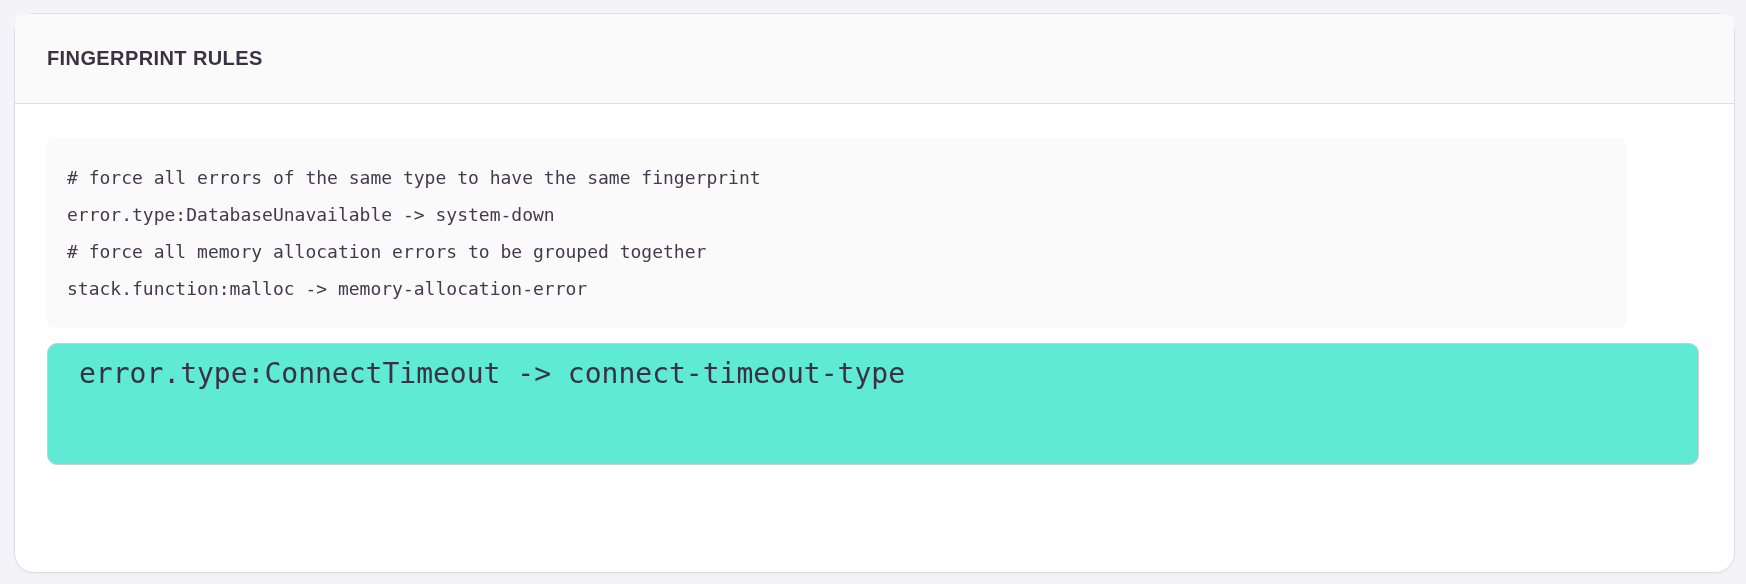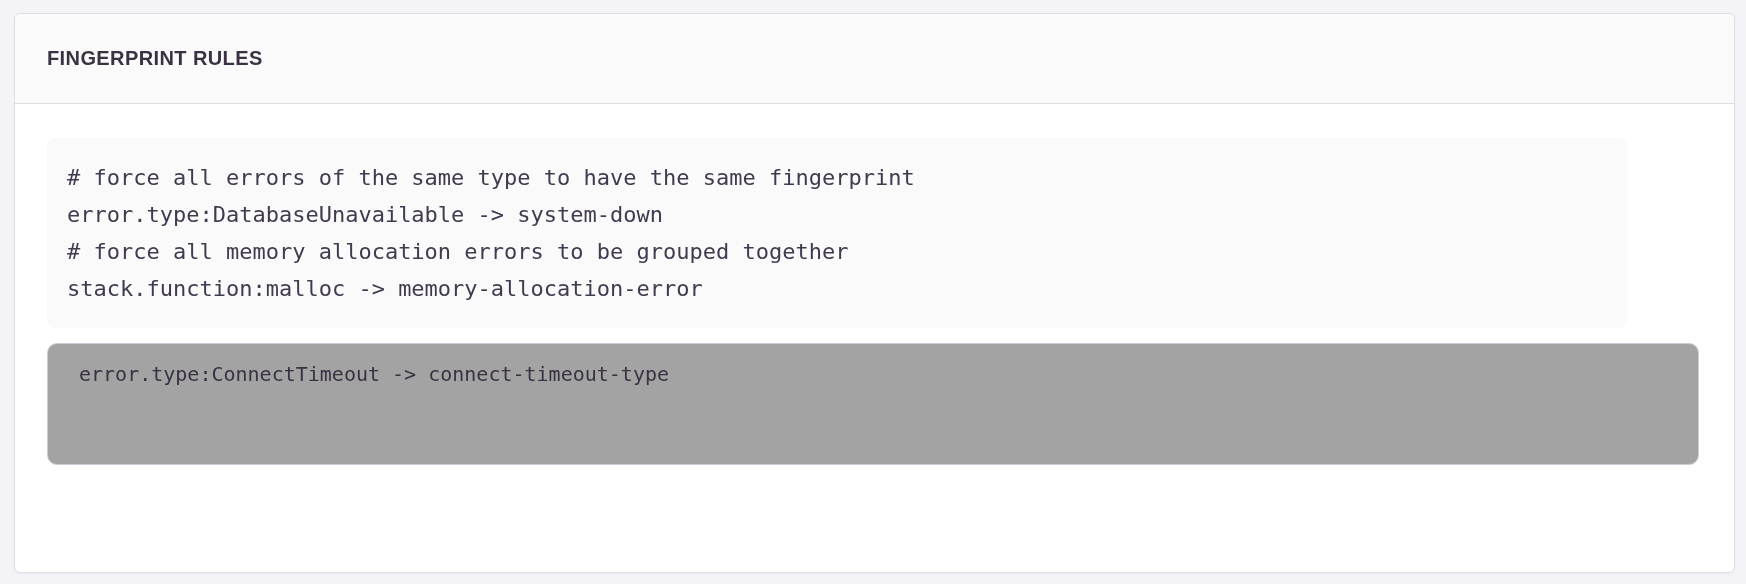--- a/index.html
+++ b/index.html
@@ -12,21 +12,21 @@
     font-family: "Liberation Sans", sans-serif;
   }
   .panel {
     position: absolute;
     left: 14px;
     top: 13px;
     width: 1721px;
     height: 560px;
     background: #FFFFFF;
     border: 1px solid #E0DCE5;
-    border-radius: 6px;
+    border-radius: 20px;
     box-sizing: border-box;
     box-shadow: 0 2px 3px rgba(43, 34, 51, 0.03);
   }
   .panel-header {
     height: 90px;
     background: #FAFAFB;
     border-bottom: 1px solid #E0DCE5;
     border-radius: 9px 9px 0 0;
     display: flex;
     align-items: center;
@@ -60,37 +60,37 @@
     cursor: pointer;
   }
   .code-example {
     margin-top: 12px;
     width: 1580px;
     box-sizing: border-box;
     background: #FAFAFB;
     border-radius: 8px;
     padding: 21px 20px;
     font-family: "DejaVu Sans Mono", monospace;
-    font-size: 22px;
+    font-size: 18px;
     line-height: 37px;
     color: #423A4E;
     white-space: pre-wrap;
   }
   .rules-textarea {
     display: block;
     margin-top: 15px;
     width: 1652px;
     height: 122px;
     box-sizing: border-box;
-    background: #a3a3a3;
+    background: #5eead4;
     border: 1px solid #CEC9D6;
     border-radius: 10px;
     padding: 13px 20px 13px 31px;
     font-family: "DejaVu Sans Mono", monospace;
-    font-size: 20px;
+    font-size: 28px;
     line-height: 34px;
     color: #3A3243;
     resize: none;
     outline: none;
     overflow: hidden;
   }
 </style>
 </head>
 <body>
 

